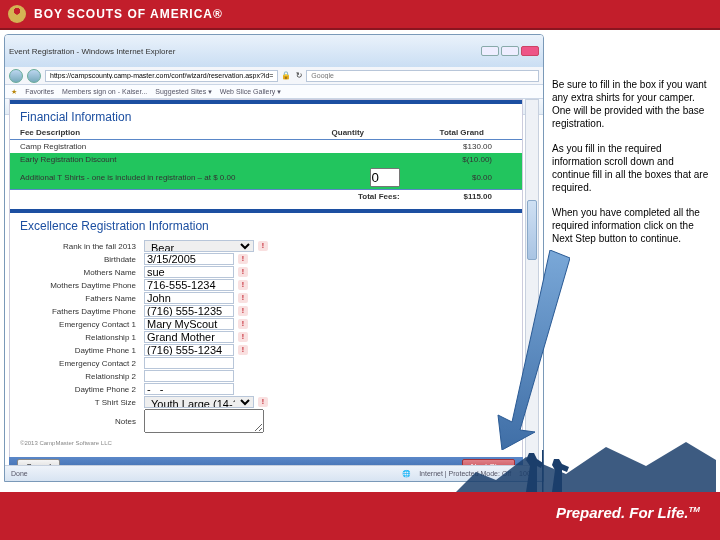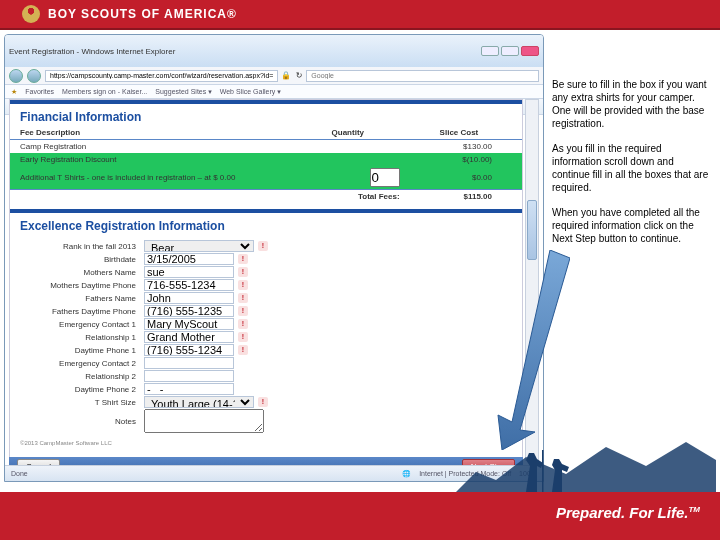--- a/index.html
+++ b/index.html
@@ -1,17 +1,17 @@
 <!DOCTYPE html>
 <html><head>
 <meta charset="utf-8">
 <style>
   *{box-sizing:border-box;margin:0;padding:0;font-family:Arial,Helvetica,sans-serif}
   body{width:720px;height:540px;background:#fff;overflow:hidden;position:relative}
-  .top-bar{height:30px;background:#c21e2b;display:flex;align-items:center;padding-left:22px;border-bottom:2px solid #8b1520}
+  .top-bar{height:30px;background:#c21e2b;display:flex;align-items:center;padding-left:8px;border-bottom:2px solid #8b1520}
   .logo-circ{width:18px;height:18px;border-radius:50%;background:#d4b254;display:inline-block;margin-right:8px;position:relative}
   .logo-circ::after{content:'';position:absolute;left:4px;top:2px;width:10px;height:14px;background:radial-gradient(circle at 50% 30%, #c21e2b 30%, transparent 31%);}
   .top-text{color:#fff;font-size:12px;letter-spacing:1px;font-weight:bold}
   .stage{position:absolute;left:4px;top:34px;width:540px;height:448px}
   .win{position:absolute;left:0;top:0;width:540px;height:448px;background:#fff;border:1px solid #7a99b8;border-radius:4px 4px 0 0;font-size:8px;color:#333;overflow:hidden}
   .win-title{height:16px;background:linear-gradient(#eaf2fb,#cadef3);display:flex;align-items:center;padding:16px 4px;font-size:8px}
   .win-title span{flex:1}
   .win-btns{display:flex;gap:2px}
   .wb{width:18px;height:10px;border:1px solid #8aa;border-radius:2px;background:#eef}
   .wb.red{background:#e58;border-color:#c46}
@@ -21,21 +21,21 @@
   .addr .goog{width:80px}
   .fav{height:14px;background:#fafcff;border-bottom:1px solid #cbd6e6;display:flex;align-items:center;padding:0 6px;gap:8px;font-size:7px;color:#556}
   .fav .st{color:#b8860b}
   .tools{height:16px;background:linear-gradient(#f4f8fd,#e4edf6);border-bottom:1px solid #cbd6e6;display:flex;align-items:center;padding:0 6px;gap:18px;font-size:7px;color:#333}
   .tools .tab{background:#fff;border:1px solid #c2cdde;padding:1px 10px;border-radius:2px 2px 0 0}
   .tools .sp{flex:1}
   .content{position:absolute;left:4px;top:64px;right:20px;bottom:20px;background:#fff;overflow:hidden;border:1px solid #ccd}
   .vscroll{position:absolute;right:4px;top:64px;width:14px;bottom:20px;background:#eef1f6;border:1px solid #c7d0de}
   .vscroll .thumb{position:absolute;left:1px;right:1px;top:100px;height:60px;background:linear-gradient(#cfe0f3,#a9c4e3);border:1px solid #8aa9c9;border-radius:2px}
   .bluebar{height:4px;background:#1c4fa1}
-  .section-h{color:#1c4fa1;font-weight:bold;font-size:12px;padding:6px 10px 2px}
+  .section-h{color:#1c4fa1;font-weight:normal;font-size:12px;padding:6px 10px 2px}
   .tbl{width:100%;font-size:8px;border-collapse:collapse}
   .tbl th{text-align:left;padding:2px 10px;border-bottom:1px solid #5a87c8;color:#333;font-size:8px}
   .tbl td{padding:2px 10px;color:#333}
   .tbl td.r{text-align:right;padding-right:30px}
   .tbl tr.alt td{background:#22c55e}
   .tbl tr.tot td{border-top:1px solid #5a87c8;font-weight:bold}
   .add-info{padding:4px 10px}
   .frow{display:flex;align-items:center;margin:1px 0;font-size:8px;gap:4px}
   .frow label{width:120px;text-align:right;padding-right:4px;color:#333}
   .frow input,.frow select{height:12px;font-size:11px;border:1px solid #b8c6d9;padding:0 2px}
@@ -100,21 +100,21 @@
     </div>
 
     <div class="content">
       <div class="bluebar"></div>
       <div class="section-h">Financial Information</div>
       <table class="tbl">
         <tbody>
             <tr>
           <th>Fee Description</th>
           <th class="r">Quantity</th>
-          <th class="r">Slice Cost</th>
+          <th class="r">Total Grand</th>
         </tr>
         <tr>
               <td>Camp Registration</td>
               <td class="r"></td>
               <td class="r">$130.00</td>
             </tr>
         <tr class="alt">
               <td>Early Registration Discount</td>
               <td class="r"></td>
               <td class="r">$(10.00)</td>

